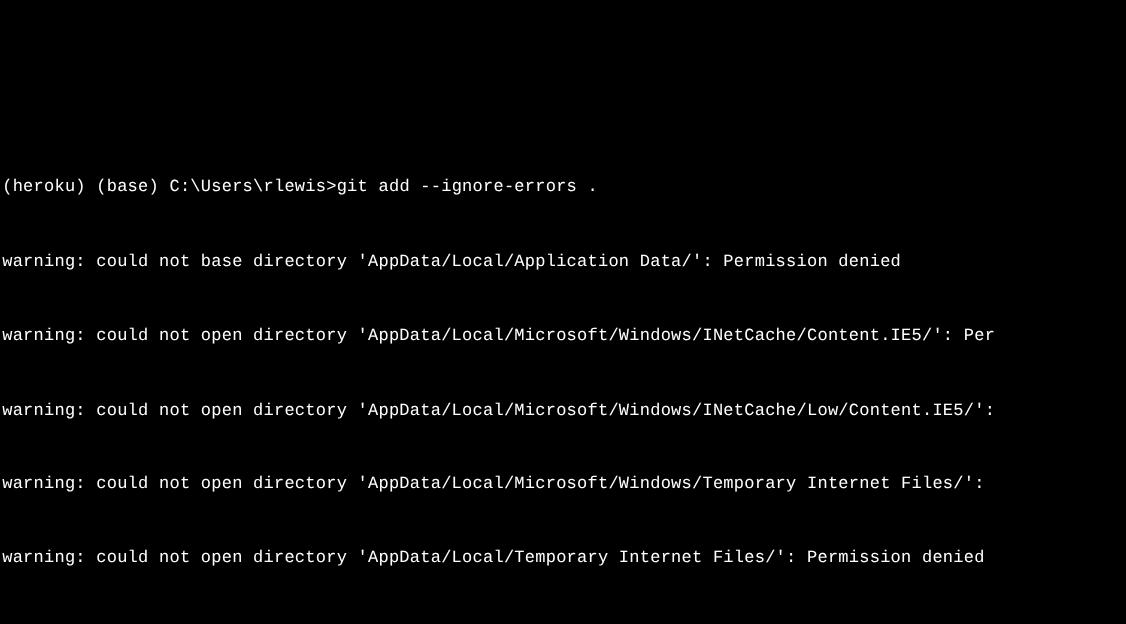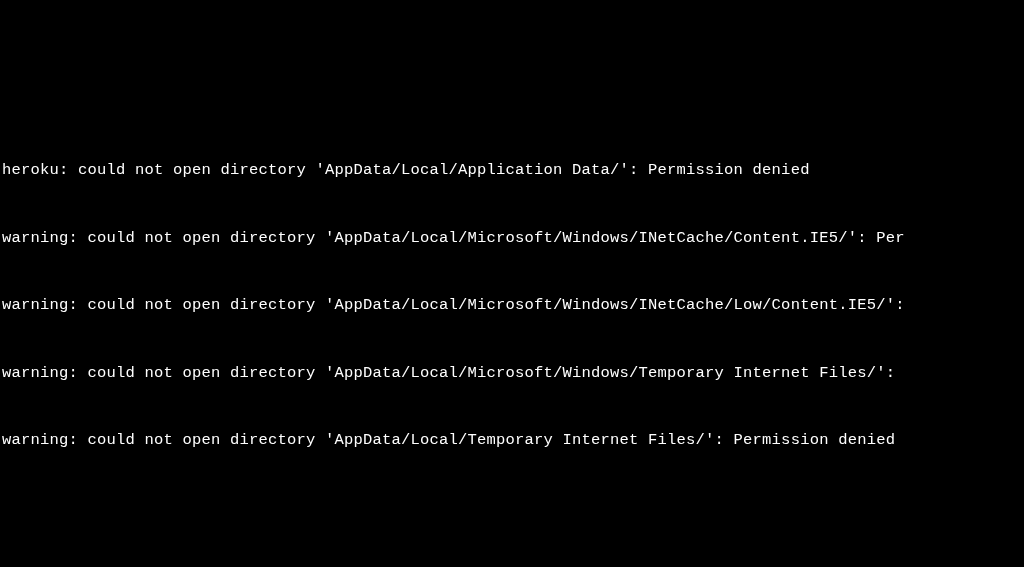--- a/index.html
+++ b/index.html
@@ -23,21 +23,22 @@
     white-space: pre;
     overflow: hidden;
   }
 </style>
 </head>
 <body>
 
 
 
 <div class="terminal">
-  <div class="line">heroku: could not open directory 'AppData/Local/Application Data/': Permission denied</div>
+  <div class="line"><span>(heroku) (base) C:\Users\rlewis&gt;</span><span>git add --ignore-errors .</span></div>
+  <div class="line">warning: could not base directory 'AppData/Local/Application Data/': Permission denied</div>
   <div class="line">warning: could not open directory 'AppData/Local/Microsoft/Windows/INetCache/Content.IE5/': Per</div>
   <div class="line">warning: could not open directory 'AppData/Local/Microsoft/Windows/INetCache/Low/Content.IE5/':</div>
   <div class="line">warning: could not open directory 'AppData/Local/Microsoft/Windows/Temporary Internet Files/': </div>
   <div class="line">warning: could not open directory 'AppData/Local/Temporary Internet Files/': Permission denied</div>
   
   
   
   
   
   

